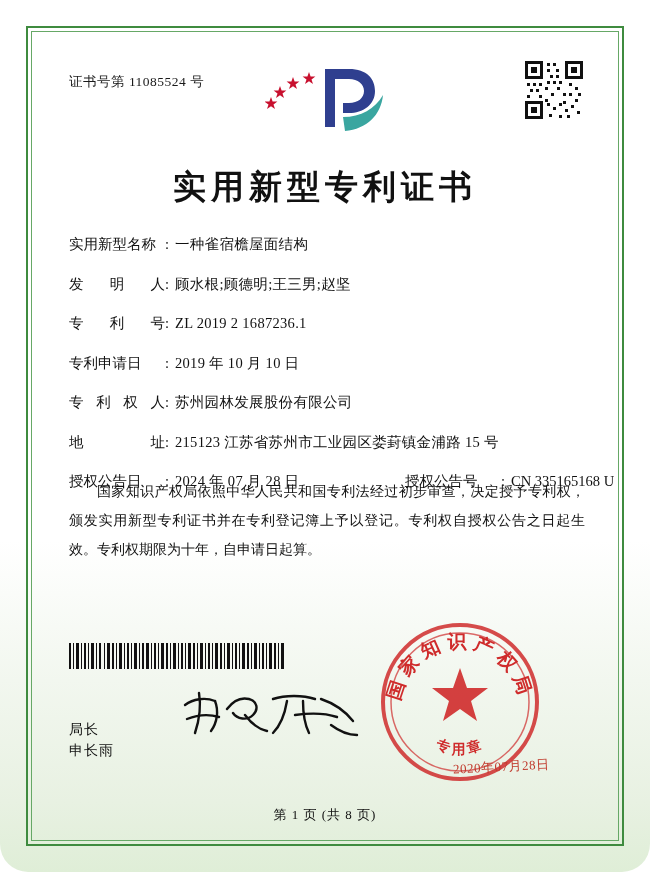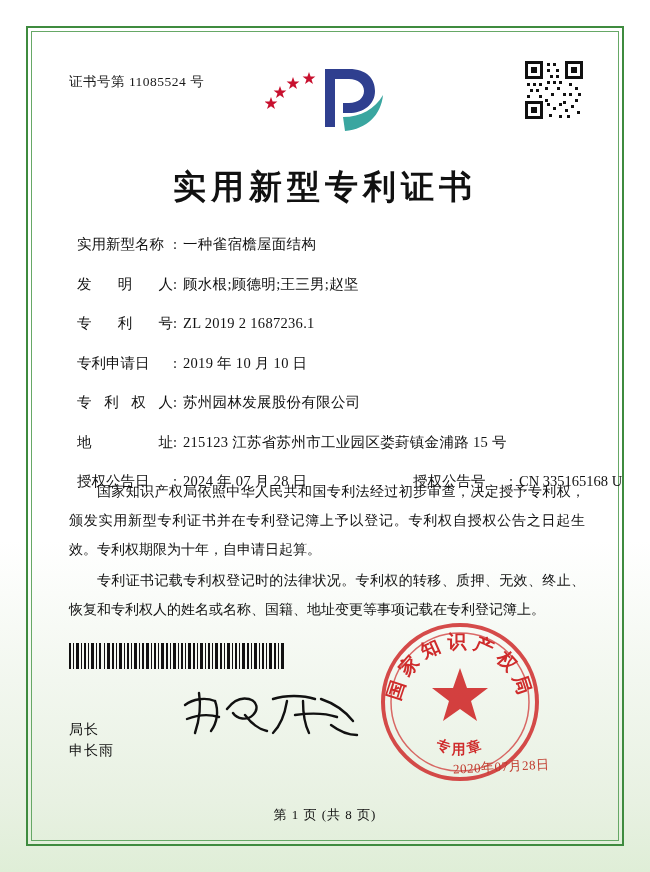--- a/index.html
+++ b/index.html
@@ -14,20 +14,21 @@
     color: #1a1a1a;
     overflow: hidden;
   }
 
   .page {
     position: relative;
     width: 650px;
     height: 872px;
     background: linear-gradient(to bottom, #ffffff 0%, #ffffff 62%, #f2f7ef 78%, #e8f1e2 92%, #dfeed7 100%);
     box-sizing: border-box;
+    border-radius: 28px;
   }
 
   
   .border-outer {
     position: absolute;
     left: 26px;
     top: 26px;
     right: 26px;
     bottom: 26px;
     border: 2px solid #3f8b3f;
@@ -100,21 +101,20 @@
     left: 14px;
     right: 8px;
   }
   .field-row {
     display: flex;
     align-items: baseline;
     margin-bottom: 20.5px;
     font-size: 14.5px;
     color: #111;
     white-space: nowrap;
-    margin-left: 8px;
   }
   .field-label {
     width: 96px;
     flex: 0 0 96px;
     letter-spacing: 0px;
   }
   .field-label.spread {
     display: flex;
     justify-content: space-between;
   }
@@ -359,21 +359,20 @@
         <span class="field-value">2024 年 07 月 28 日</span>
         <span class="field-label2">授权公告号</span>
         <span class="field-colon">:</span>
         <span class="field-value2">CN 335165168 U</span>
       </div>
 
     </div>
 
     <div class="paragraphs">
       <p>国家知识产权局依照中华人民共和国专利法经过初步审查，决定授予专利权，颁发实用新型专利证书并在专利登记簿上予以登记。专利权自授权公告之日起生效。专利权期限为十年，自申请日起算。</p>
-      <p>专利证书记载专利权登记时的法律状况。专利权的转移、质押、无效、终止、恢复和专利权人的姓名或名称、国籍、地址变更等事项记载在专利登记簿上。</p>
     </div>
 
     <div class="barcode">
       <svg viewBox="0 0 215 26" width="215" height="26" preserveAspectRatio="none">
         <g fill="#111">
           <rect x="0" y="0" width="2" height="26"></rect>
             <rect x="4" y="0" width="1" height="26"></rect>
             <rect x="7" y="0" width="3" height="26"></rect>
           <rect x="12" y="0" width="1" height="26"></rect>
             <rect x="15" y="0" width="2" height="26"></rect>

